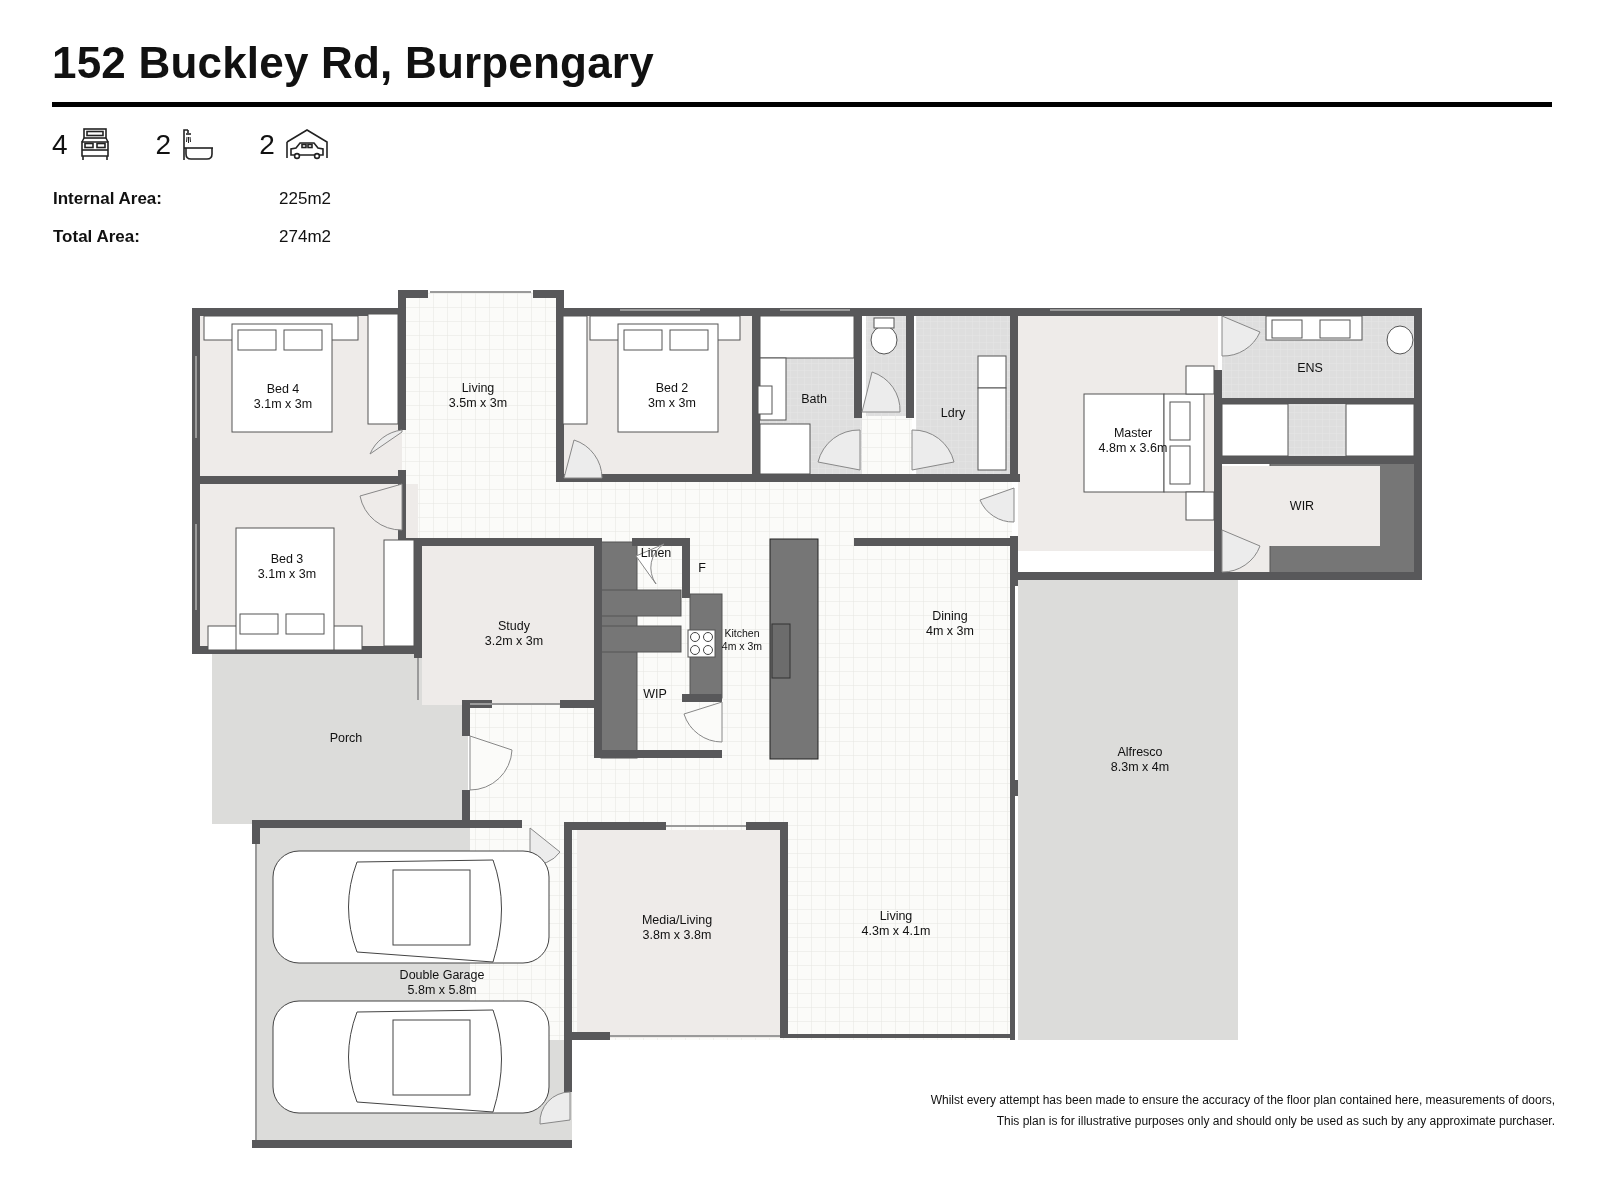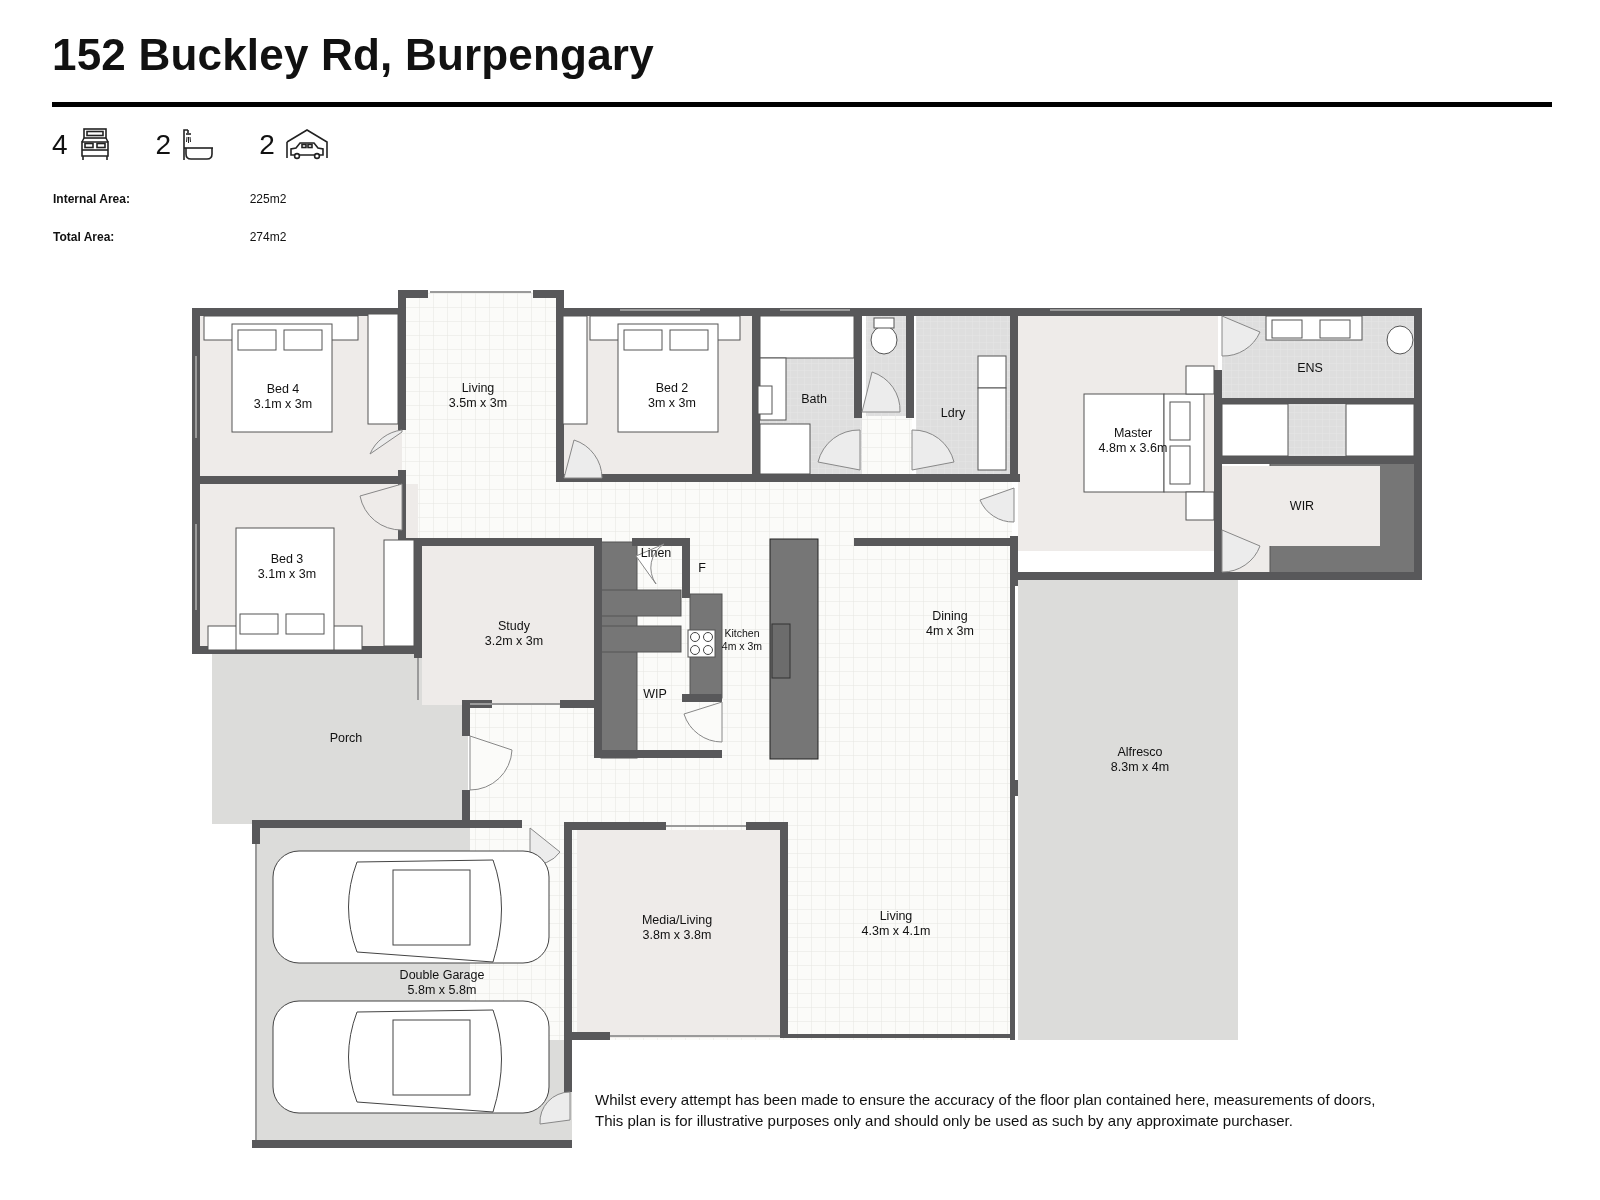--- a/index.html
+++ b/index.html
@@ -1,29 +1,29 @@
 <!DOCTYPE html>
 <html><head>
 <meta charset="utf-8">
 <style>
   html,body{margin:0;padding:0;background:#ffffff;}
   body{width:1600px;height:1200px;position:relative;overflow:hidden;font-family:"Liberation Sans",sans-serif;color:#111;}
-  .title{position:absolute;left:52px;top:30px;font-size:44px;font-weight:bold;letter-spacing:0.2px;color:#111;font-family:"Liberation Sans",sans-serif;}
+  .title{position:absolute;left:52px;top:38px;font-size:44px;font-weight:bold;letter-spacing:0.2px;color:#111;font-family:"Liberation Sans",sans-serif;}
   .title-rule{position:absolute;left:52px;top:102px;width:1500px;height:5px;background:#000;}
   .features{position:absolute;left:52px;top:125px;height:40px;display:flex;align-items:center;}
   .feat{display:flex;align-items:center;margin-right:34px;}
   .feat-num{font-size:28px;margin-right:10px;color:#111;}
   .feat svg{display:block;}
   .areas{position:absolute;left:53px;top:180px;}
-  .area-row{display:flex;height:38px;align-items:center;font-size:12px;}
+  .area-row{display:flex;height:38px;align-items:center;font-size:17px;}
   .area-label{font-weight:bold;width:152px;}
-  .area-value{width:126px;text-align:center;}
+  .area-value{width:126px;text-align:right;}
   .plan{position:absolute;left:0;top:0;}
   .room-label{font-family:"Liberation Sans",sans-serif;font-size:12.5px;fill:#111;text-anchor:middle;}
-  .disclaimer{position:absolute;right:45px;top:1090px;width:960px;text-align:left;font-size:15px;line-height:20.5px;color:#111;}
+  .disclaimer{position:absolute;right:45px;top:1090px;width:960px;text-align:right;font-size:12px;line-height:20.5px;color:#111;}
   .disclaimer div{white-space:nowrap;}
 </style>
 </head>
 <body>
 
 <div class="title">152 Buckley Rd, Burpengary</div>
 <div class="title-rule"></div>
 
 <div class="features">
   <div class="feat">

